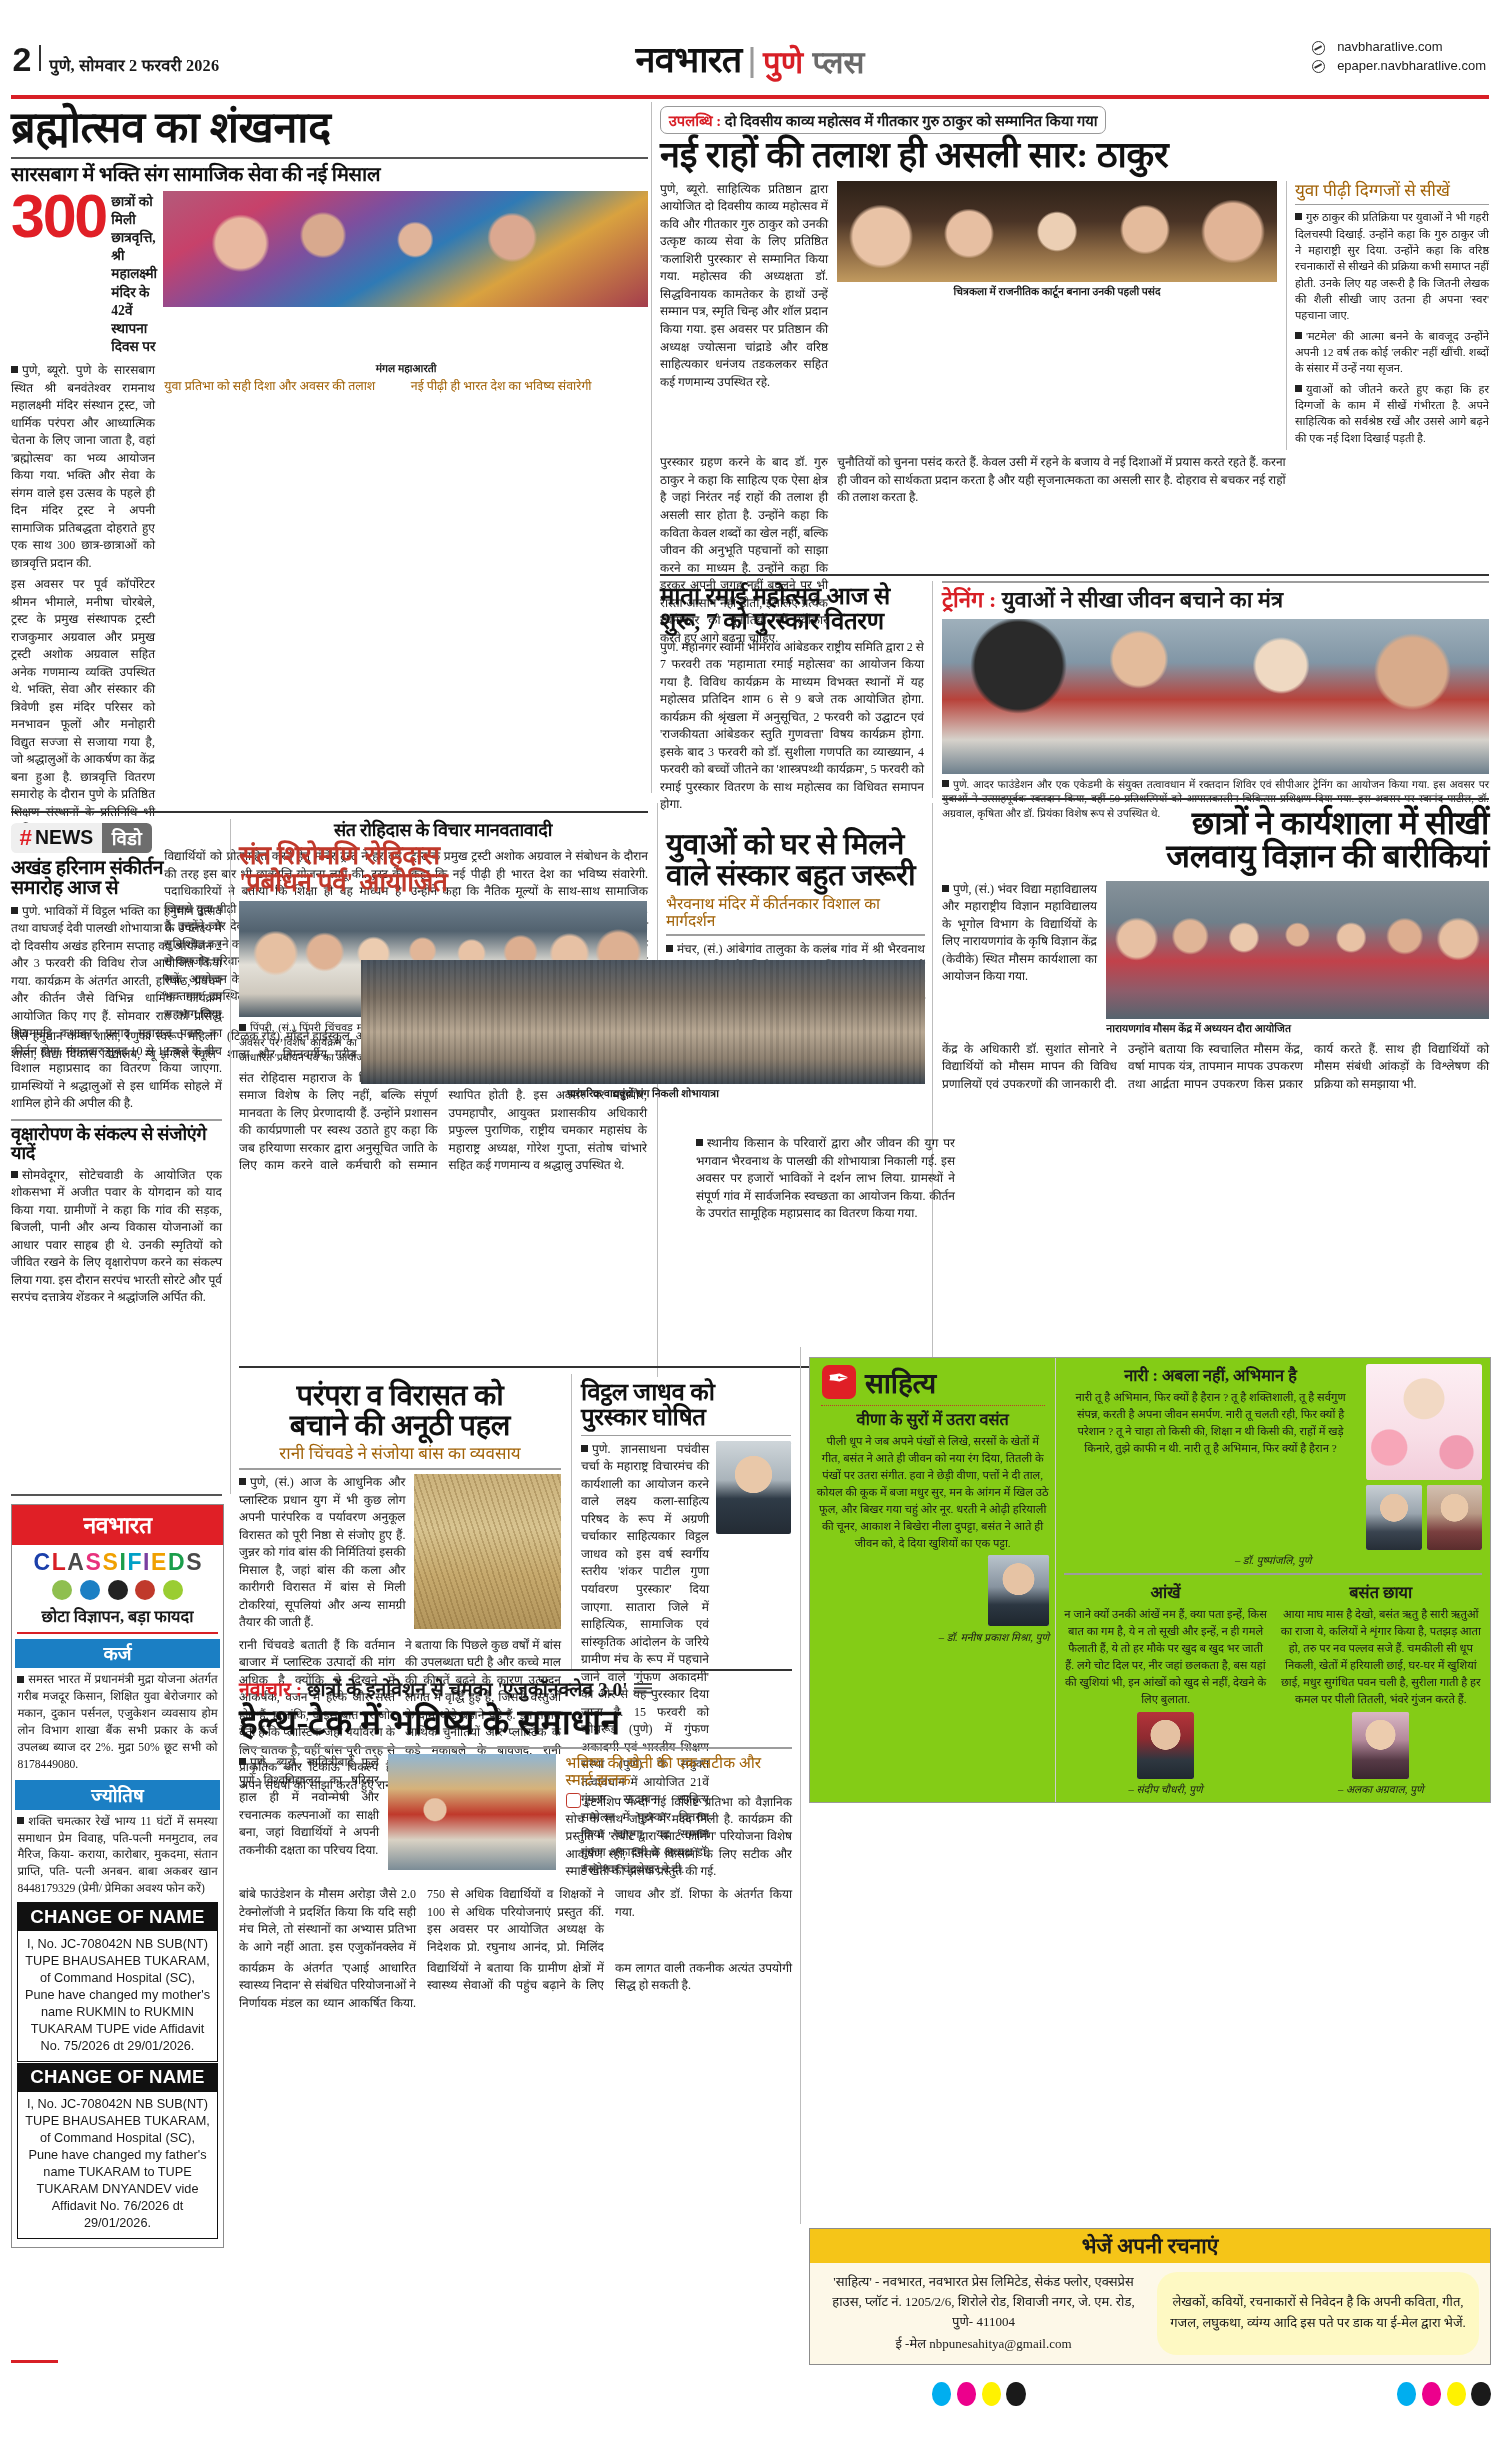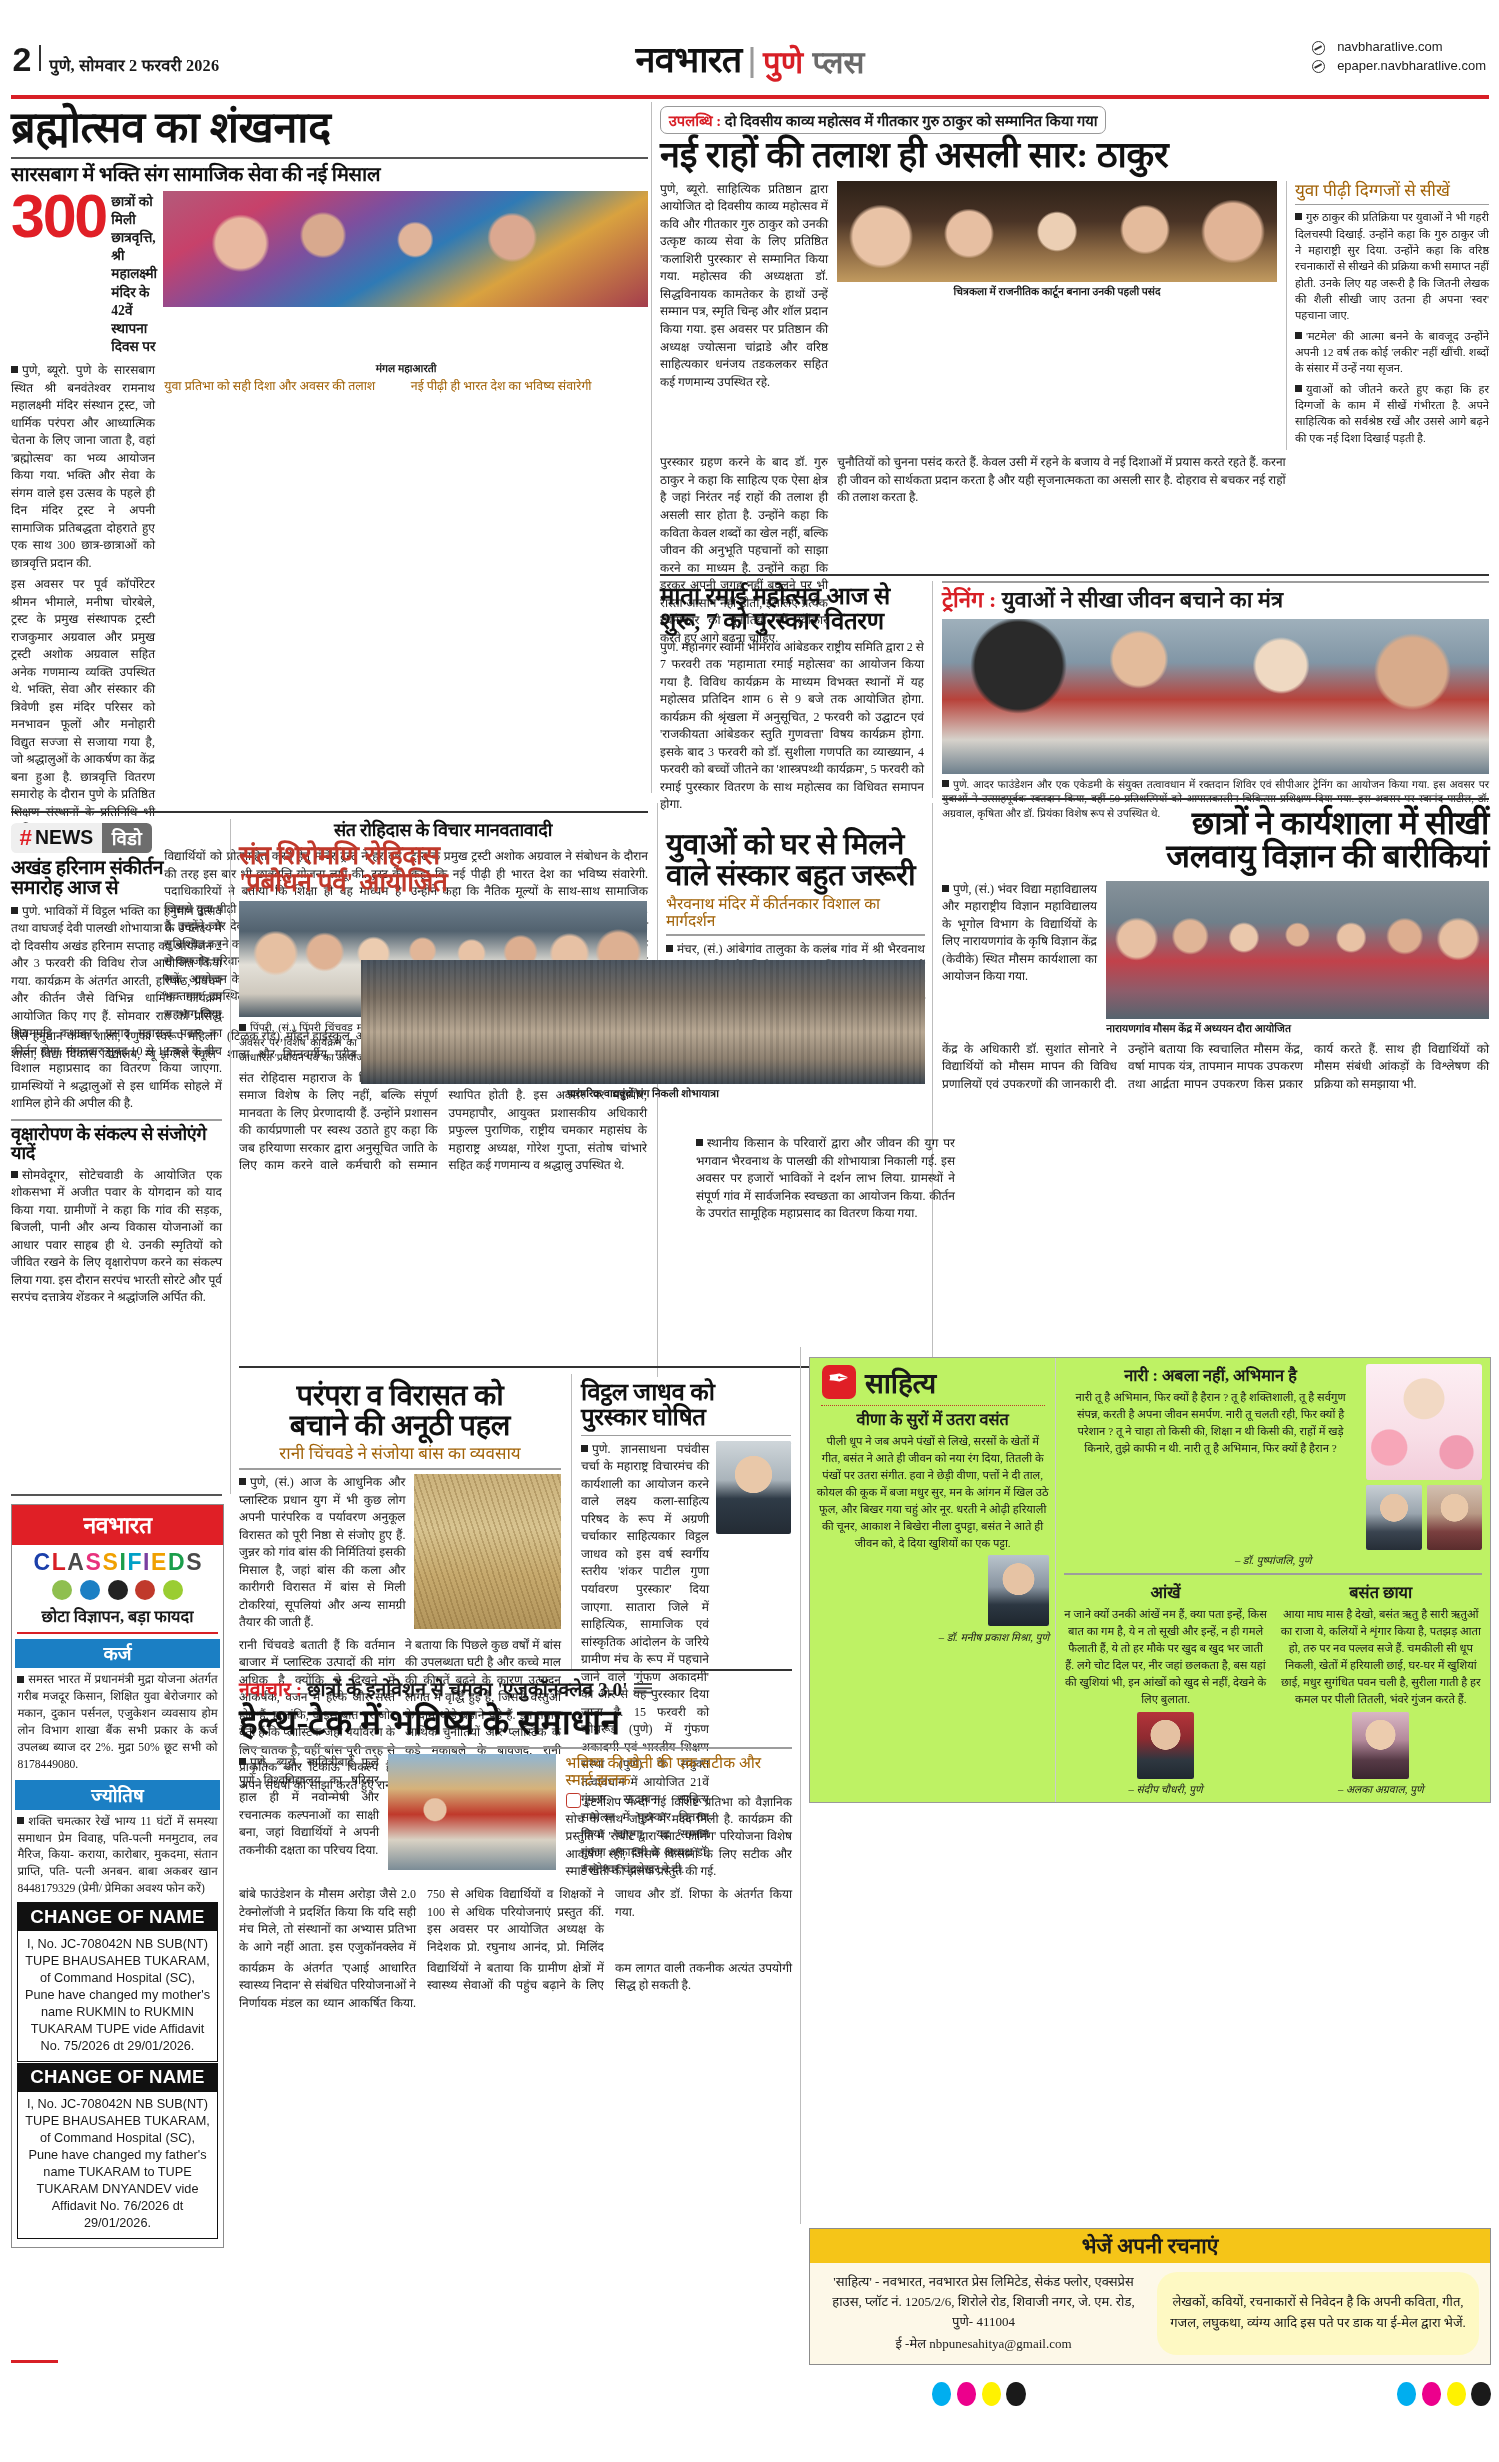--- a/index.html
+++ b/index.html
@@ -64,21 +64,21 @@
   .cls-word{display:flex;justify-content:center;gap:1.6px;font-family:"Liberation Sans",sans-serif;font-weight:bold;font-size:23px;padding:4.7px 0 1.6px;}
   .cls-icons{display:flex;justify-content:center;gap:7.8px;padding:2.3px 0 3.1px;}
   .ic{width:20px;height:20px;border-radius:50%;}
   .cls-tag{text-align:center;font-size:16.3px;font-weight:bold;padding:1.6px 0 4.7px;}
   .cls-sec{background:#1b7fc4;color:#fff;text-align:center;font-weight:bold;font-size:18.6px;padding:1.6px 0 3.1px;}
   .con-box{border:1.6px solid #111;margin-top:1px;}
   .con-title{background:#111;color:#fff;text-align:center;font-family:"Liberation Sans",sans-serif;font-weight:bold;font-size:18.6px;padding:2.3px 0 3.9px;letter-spacing:0.2px;}
   .con-body{font-family:"Liberation Sans",sans-serif;font-size:12.7px;line-height:1.33;text-align:center;padding:4.7px 5.4px 6.2px;}
 
   
-  .sah-box{border:0.8px solid #9a9a9a;background:#bef264;}
+  .sah-box{border:0.8px solid #9a9a9a;background:#84cc16;}
   .sah-head{display:flex;align-items:center;gap:8.5px;padding:4.7px 6.2px 1.6px;}
   .sah-ic{width:34px;height:34px;background:#e01f26;border-radius:7px;position:relative;}
   .sah-ic:after{content:"✒";position:absolute;left:5.4px;top:0.8px;font-size:26px;color:#fff;line-height:1.1;}
   .sah-title{font-size:28px;font-weight:bold;letter-spacing:-0.4px;}
   .dotrule{border-top:1.6px dotted #c0392b;margin:2.3px 4.7px;}
   .poem{font-size:11.3px;line-height:1.5;text-align:center;}
   .poem-t{font-size:16.3px;font-weight:bold;text-align:center;margin-bottom:3.1px;}
   .poet{font-size:10.6px;text-align:right;font-style:italic;margin-top:3.1px;}
 
   .send-box{border:0.8px solid #8c8c8c;background:#fdf8e8;}

